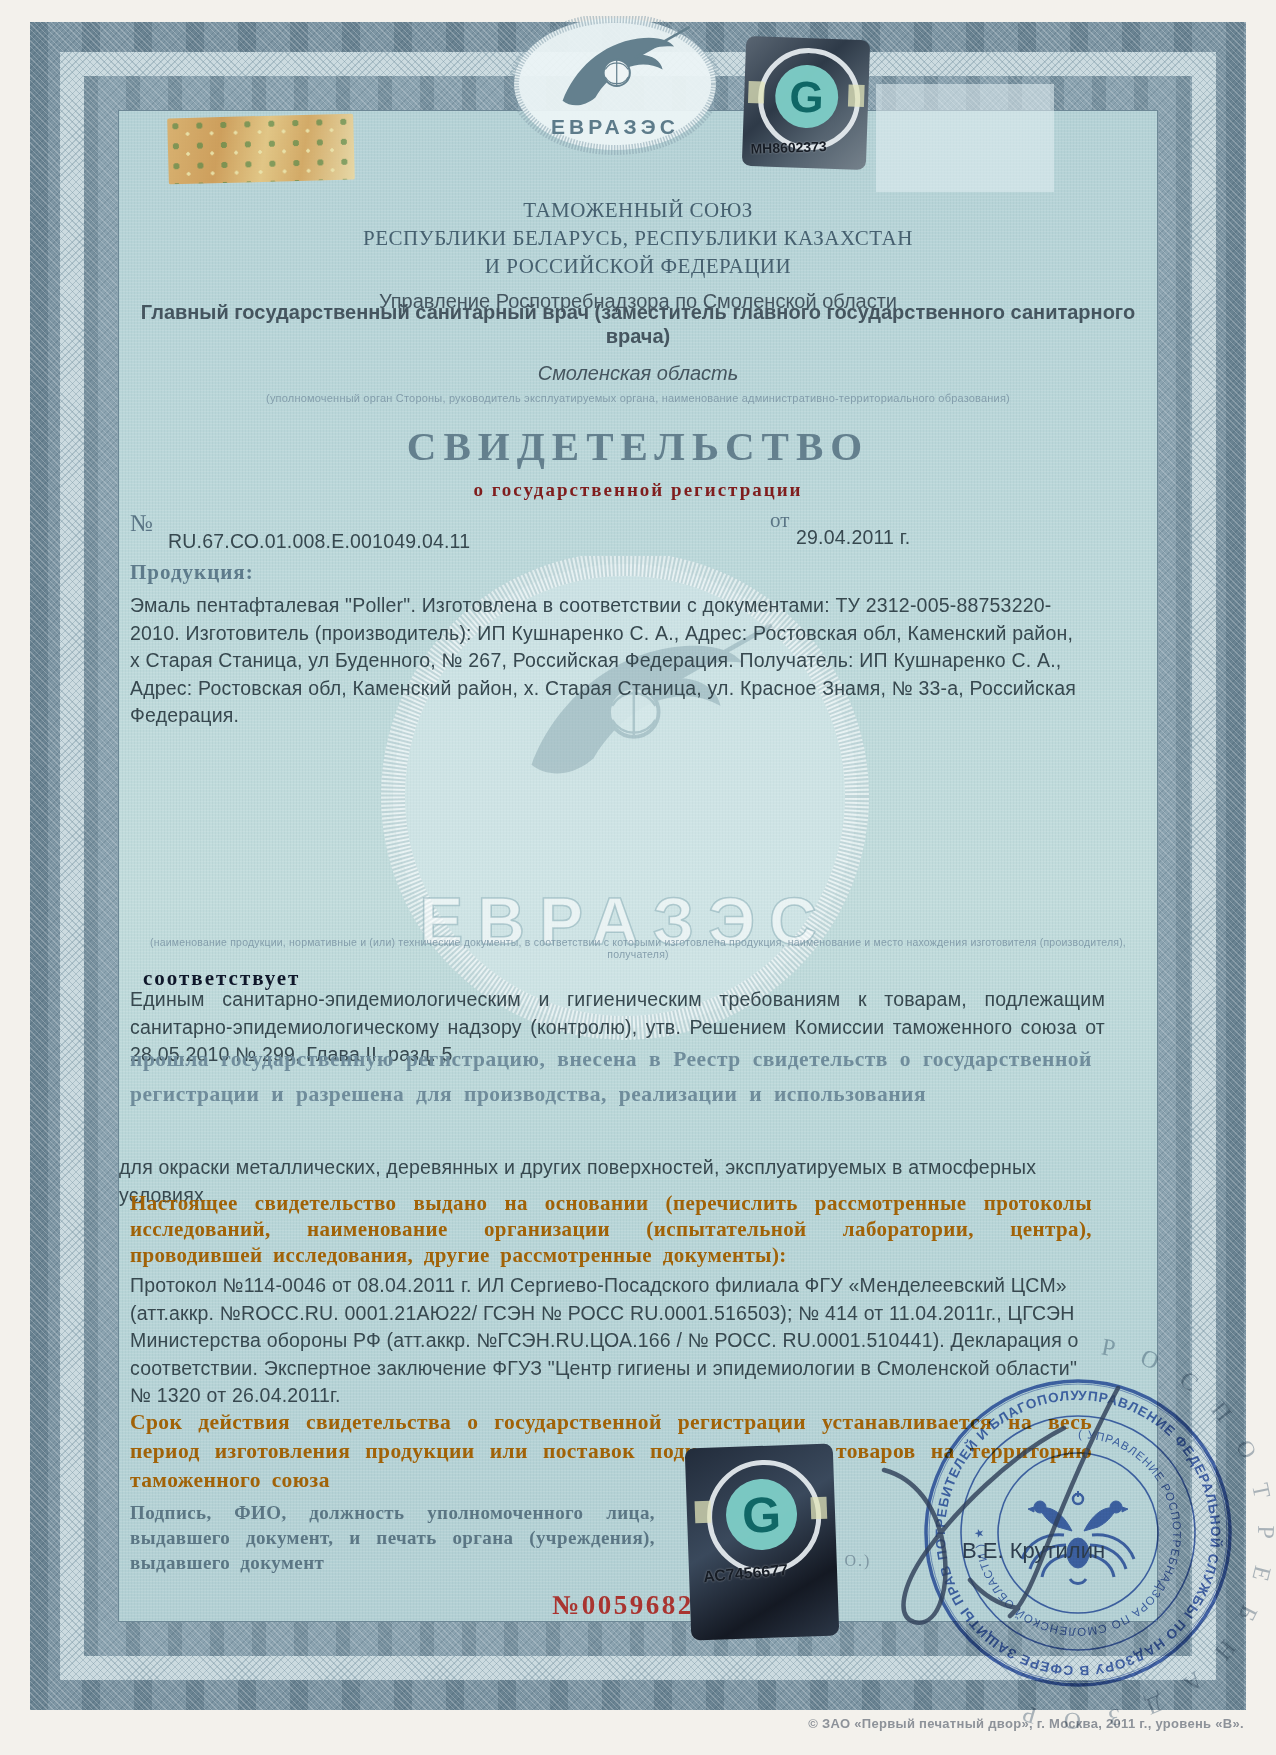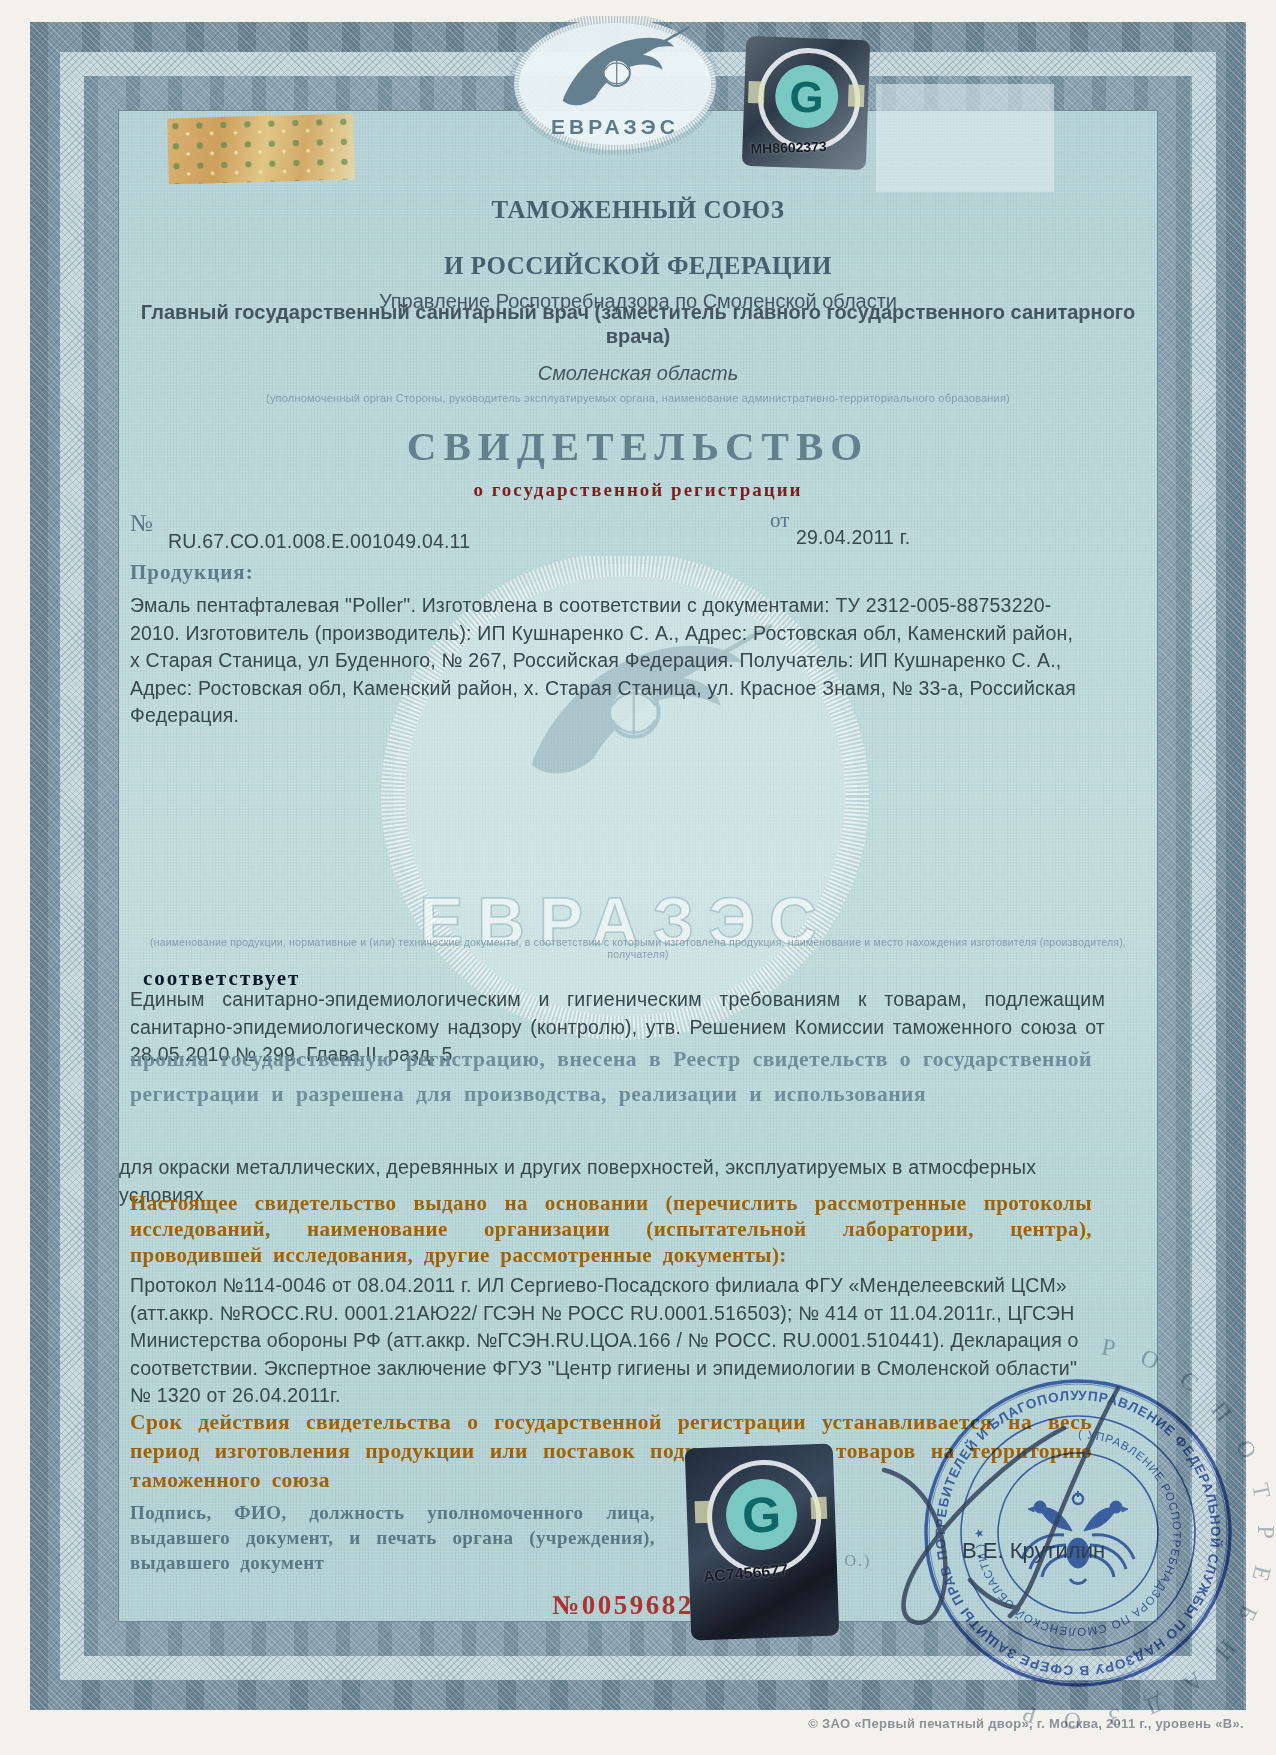--- a/index.html
+++ b/index.html
@@ -31,21 +31,21 @@
   .paper::after{content:"";position:absolute;inset:0;pointer-events:none;
     background-image:
       repeating-linear-gradient(0deg, rgba(255,255,255,.10) 0 1px, transparent 1px 3px),
       repeating-linear-gradient(90deg, rgba(118,158,163,.10) 0 1px, transparent 1px 3px);}
   .pale-rect{position:absolute;left:876px;top:84px;width:178px;height:108px;
     background:rgba(226,238,242,.55);z-index:2;}
   
   .abs{position:absolute;z-index:3;}
   .ctr{left:118px;width:1040px;text-align:center;}
   .serifT{font-family:"Liberation Serif","DejaVu Serif",serif;}
-  .h-union{font-weight:bold;font-size:25px;line-height:28px;color:#46606f;letter-spacing:.5px;}
+  .h-union{font-weight:normal;font-size:21px;line-height:28px;color:#46606f;letter-spacing:.5px;}
   .h-auth{font-size:20px;line-height:24px;color:#45555f;}
   .fineprint{font-size:11px;color:#7d97a6;letter-spacing:.2px;opacity:.9;}
   .title-main{font-weight:bold;font-size:41px;letter-spacing:7px;color:#5d7988;opacity:.92;}
   .title-sub{font-weight:bold;font-size:19px;letter-spacing:2px;color:#7f1d1d;}
   .lbl-serif{font-weight:bold;font-size:21px;color:#5e7b8b;letter-spacing:1px;}
   .sansbody{font-size:19.5px;line-height:27.5px;color:#37484f;letter-spacing:.2px;}
   .serif-faded{font-weight:bold;font-size:21.5px;line-height:35px;color:#6f8c9b;
     text-align:justify;word-spacing:6px;letter-spacing:.5px;}
   .serif-dark{font-weight:bold;font-size:21px;line-height:26px;color:#a16207;
     text-align:justify;word-spacing:5px;letter-spacing:.4px;}
@@ -109,20 +109,21 @@
     <g transform="translate(120,60) scale(1.55)" opacity=".30">
       <path d="M30,96 C44,58 78,26 122,20 C146,17 160,22 166,30 C150,28 136,32 124,40 C140,40 150,48 152,58 C138,50 122,50 108,56 C92,63 78,78 70,92 C56,104 40,104 30,96 Z" fill="#5f8290"></path>
       <path d="M118,44 L185,6" stroke="#5f8290" stroke-width="3" fill="none"></path>
       <circle cx="96" cy="62" r="16" fill="rgba(232,244,245,.9)" stroke="#5f8290" stroke-width="2.5"></circle>
       <path d="M82,58 A16 16 0 0 1 110,58 M82,67 A16 16 0 0 0 110,67 M96,46 L96,78" stroke="#5f8290" stroke-width="1.5" fill="none"></path>
     </g>
     <text x="260" y="388" text-anchor="middle" font-family="Liberation Sans, sans-serif" font-weight="bold" font-size="66" letter-spacing="14" fill="rgba(255,255,255,.55)" stroke="rgba(124,164,174,.5)" stroke-width="1.5">ЕВРАЗЭС</text>
   </svg>
 
   <div class="abs ctr serifT h-union" style="top:196px;">ТАМОЖЕННЫЙ СОЮЗ</div>
+  <div class="abs ctr serifT h-union" style="top:224px;">РЕСПУБЛИКИ БЕЛАРУСЬ, РЕСПУБЛИКИ КАЗАХСТАН</div>
   <div class="abs ctr serifT h-union" style="top:252px;">И РОССИЙСКОЙ ФЕДЕРАЦИИ</div>
   <div class="abs ctr h-auth" style="top:289px;">Управление Роспотребнадзора по Смоленской области</div>
   <div class="abs h-auth" style="top:300px;left:128px;width:1020px;text-align:center;font-weight:bold;">Главный государственный санитарный врач (заместитель главного государственного санитарного врача)</div>
   <div class="abs ctr h-auth" style="top:361px;font-style:italic;">Смоленская область</div>
   <div class="abs ctr fineprint" style="top:392px;">(уполномоченный орган Стороны, руководитель эксплуатируемых органа, наименование административно-территориального образования)</div>
 
   <div class="abs ctr serifT title-main" style="top:422px;">СВИДЕТЕЛЬСТВО</div>
   <div class="abs ctr serifT title-sub" style="top:479px;">о государственной регистрации</div>
 
   <div class="abs serifT" style="left:130px;top:510px;font-size:24px;color:#5a7585;">№</div>

